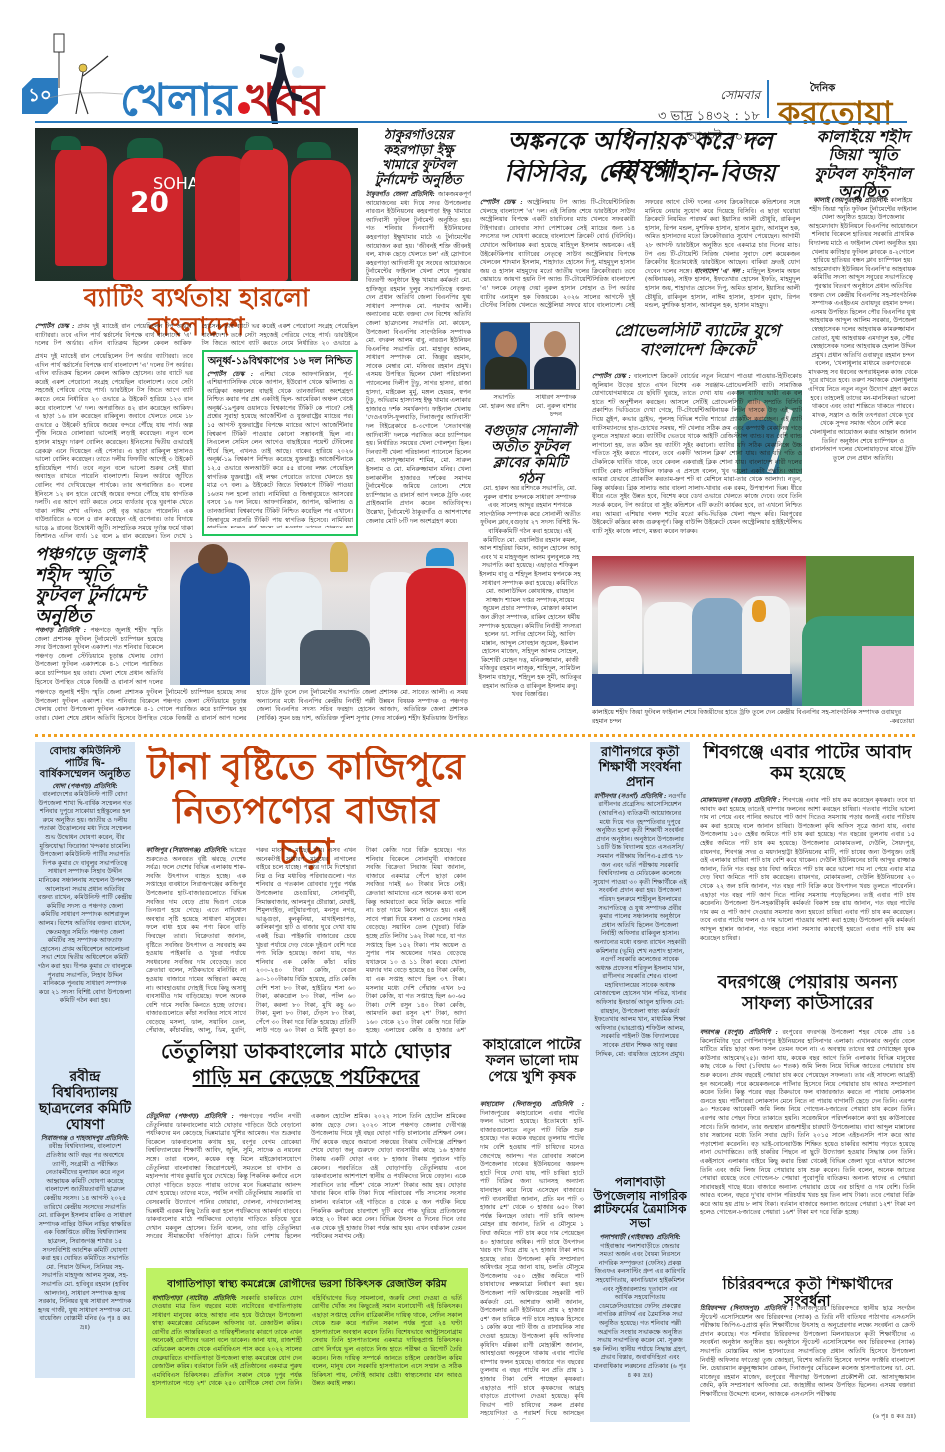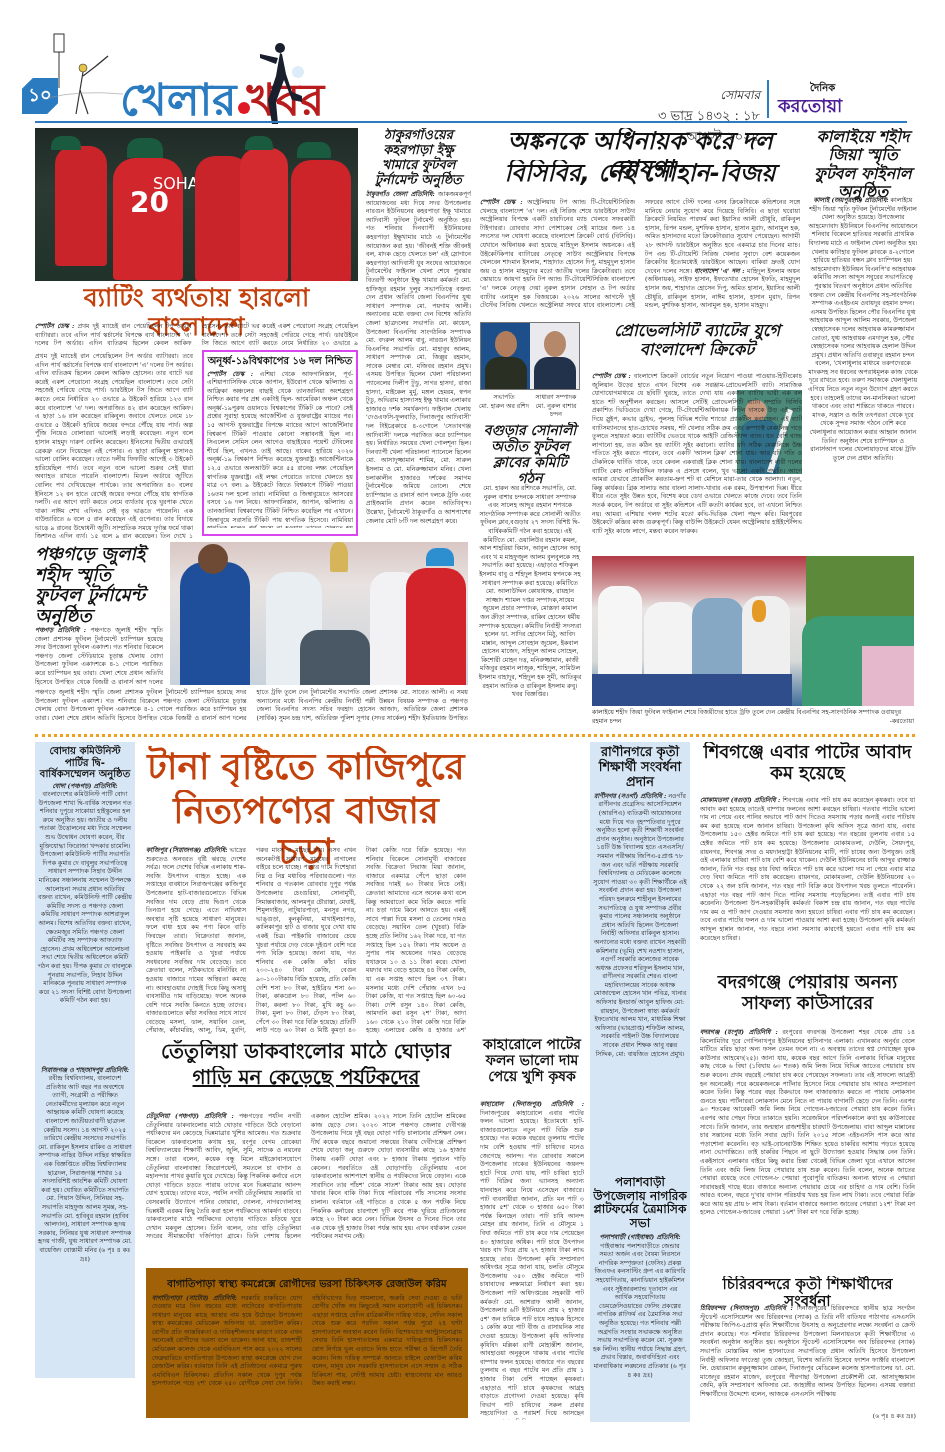--- a/index.html
+++ b/index.html
@@ -9,22 +9,22 @@
   .txt { font-family: "DejaVu Serif", serif; font-size: 6.2px; line-height: 8.6px; color: #222; text-align: justify; overflow: hidden; }
   .txt.c { text-align: center; }
   .hl { font-family: "DejaVu Sans", sans-serif; color: #111; text-align: center; line-height: 1.15; overflow: hidden; }
   .hl.red { color: #c2410c; }
   .cols2 { column-count: 2; column-gap: 10px; }
   .cols3 { column-count: 3; column-gap: 10px; }
   .photo { overflow: hidden; }
   .dots { border-top: 3px dotted #f0a020; height: 0; }
   .blue-rule { background: #2a7bc0; height: 2px; }
   .sidebar-blue { background: #d7e6f5; }
-  .cream { background: #a16207; }
-  .boxed-red { border: 2px solid #d946ef; }
+  .cream { background: #bef264; }
+  .boxed-red { border: 2px solid #22c55e; }
   .caption { font-family: "DejaVu Serif", serif; font-size: 6.2px; line-height: 8.6px; color: #222; }
   .byline { font-weight: bold; font-style: italic; }
 </style>
 </head>
 <body>
 
 <header>
   <div class="abs" style="left:22px;top:78px;width:36px;height:36px;background:#2a7bc0;clip-path:polygon(30% 0,100% 0,100% 70%,70% 100%,0 100%,0 30%);display:flex;align-items:center;justify-content:center;">
     <span style="color:#fff;font-weight:bold;font-size:18px;font-family:'DejaVu Sans',sans-serif;">১০</span>
   </div>
@@ -46,21 +46,21 @@
     <path d="M22 13 L18 36 L10 60 L14 84 L20 84 L18 62 L26 40 L34 60 L44 62 L44 56 L34 52 L28 34 L24 14 Z M20 18 L2 14 L2 18 L18 24 Z" fill="#1a1f2e"></path>
     <circle cx="40" cy="32" r="6" fill="#cfe4f5" opacity="0.7"></circle>
   </svg>
   <div class="abs" style="left:620px;top:86px;width:140px;text-align:right;">
     <div style="font-family:'DejaVu Serif',serif;font-style:italic;font-size:12px;color:#222;">সোমবার</div>
     <div style="font-family:'DejaVu Sans',sans-serif;font-size:13px;color:#333;">৩ ভাদ্র ১৪৩২ : ১৮ আগস্ট ২০২৫</div>
   </div>
   <div class="abs" style="left:767px;top:80px;width:2px;height:38px;background:#2a7bc0;"></div>
   <div class="abs" style="left:778px;top:80px;width:160px;">
     <div style="font-family:'DejaVu Sans',sans-serif;font-weight:bold;font-size:10px;color:#111;margin-left:32px;">দৈনিক</div>
-    <div style="font-family:'DejaVu Sans',sans-serif;font-weight:bold;font-size:18px;color:#4c1d95;line-height:1;">করতোয়া</div>
+    <div style="font-family:'DejaVu Sans',sans-serif;font-weight:bold;font-size:32px;color:#a16207;line-height:1;">করতোয়া</div>
   </div>
   <div class="abs blue-rule" style="left:35px;top:121px;width:872px;"></div>
 </header>
 
 <section>
   <div class="abs photo" style="left:35px;top:128px;width:323px;height:153px;background:linear-gradient(180deg,#1f2a26 0%,#2b3a33 40%,#20322a 100%);">
     <div style="position:absolute;left:20px;top:18px;width:52px;height:120px;background:#c8242a;border-radius:18px 18px 4px 4px;"></div>
     <div style="position:absolute;left:16px;top:8px;width:30px;height:14px;background:#1a5a3e;border-radius:10px 10px 0 0;"></div>
     <div style="position:absolute;left:78px;top:30px;width:70px;height:122px;background:#d0262c;border-radius:22px 22px 4px 4px;"></div>
     <div style="position:absolute;left:92px;top:10px;width:36px;height:20px;background:#1a5a3e;border-radius:12px 12px 0 0;"></div>
@@ -195,20 +195,21 @@
 </section>
 
 <div class="abs dots" style="left:35px;top:734px;width:880px;"></div>
 
 <aside class="abs sidebar-blue" style="left:35px;top:742px;width:100px;height:636px;padding:3px;">
   <h3 class="hl" style="font-size:10px;">বোদায় কমিউনিস্ট পার্টির দ্বি-বার্ষিকসম্মেলন অনুষ্ঠিত</h3>
   <div class="txt c" style="height:282px;margin-top:2px;">
     <span class="byline">বোদা (পঞ্চগড়) প্রতিনিধি:</span>
     <span>বাংলাদেশের কমিউনিস্ট পার্টি বোদা উপজেলা শাখা দ্বি-বার্ষিক সম্মেলন গত শনিবার দুপুরে সাকোয়া হাইস্কুলের হল রুমে অনুষ্ঠিত হয়। জাতীয় ও দলীয় পতাকা উত্তোলনের মধ্য দিয়ে সম্মেলন শুভ উদ্বোধন ঘোষণা করেন, বীর মুক্তিযোদ্ধা ফিরোজা খন্দকার চামেলি। উপজেলা কমিউনিস্ট পার্টির সভাপতি দিপক কুমার দে বাবুলুর সভাপতিত্বে সাধারণ সম্পাদক সিহাব উদ্দীন মানিকের সঞ্চালনায় সম্মেলন উপলক্ষে আলোচনা সভায় প্রধান অতিথির বক্তব্য রাখেন, কমিউনিস্ট পার্টি কেন্দ্রীয় কমিটির সদস্য ও পঞ্চগড় জেলা কমিটির সাধারণ সম্পাদক আশরাফুল আলম। বিশেষ অতিথির বক্তব্য রাখেন, ক্ষেতমজুর সমিতি পঞ্চগড় জেলা কমিটির সহ সম্পাদক আফতাফ হোসেন। প্রথম অধিবেশনে আলোচনা সভা শেষে দ্বিতীয় অধিবেশনে কমিটি গঠন করা হয়। দীপক কুমার দে বাবলুকে পুনরায় সভাপতি, সিহাব উদ্দিন মানিককে পুনরায় সাধারণ সম্পাদক করে ২১ সদস্য বিশিষ্ট বোদা উপজেলা কমিটি গঠন করা হয়।</span>
   </div>
+  <h3 class="hl" style="font-size:14px;margin-top:4px;">রবীন্দ্র বিশ্ববিদ্যালয় ছাত্রদলের কমিটি ঘোষণা</h3>
   <div class="txt c" style="height:236px;margin-top:2px;">
     <span class="byline">সিরাজগঞ্জ ও শাহজাদপুর প্রতিনিধি:</span>
     <span>রবীন্দ্র বিশ্ববিদ্যালয়, বাংলাদেশ প্রতিষ্ঠার আট বছর পর অবশেষে ত্যাগী, সংগ্রামী ও পরীক্ষিত নেতাকর্মীদের মূল্যায়ন করে নতুন আহ্বায়ক কমিটি ঘোষণা করেছে বাংলাদেশ জাতীয়তাবাদী ছাত্রদল কেন্দ্রীয় সংসদ। ১৪ আগস্ট ২০২৫ তারিখে কেন্দ্রীয় সংসদের সভাপতি মো. রাকিবুল ইসলাম রাকিব ও সাধারণ সম্পাদক নাছির উদ্দিন নাছির স্বাক্ষরিত এক বিজ্ঞপ্তিতে রবীন্দ্র বিশ্ববিদ্যালয় ছাত্রদল, সিরাজগঞ্জ শাখার ১৫ সদস্যবিশিষ্ট আংশিক কমিটি ঘোষণা করা হয়। ঘোষিত কমিটিতে সভাপতি মো. পিয়াস উদ্দিন, সিনিয়র সহ-সভাপতি মাহফুজ আলম সুমন্ত, সহ-সভাপতি মো. হাবিবুর রহমান (হাবিব আলদান), সাধারণ সম্পাদক হৃদয় সরকার, সিনিয়র যুগ্ম সাধারণ সম্পাদক হৃদয় গাজী, যুগ্ম সাধারণ সম্পাদক মো. বায়েজিদ বোস্তামী মনির</span>
     <span>(৬ পৃঃ ৪ কঃ দ্রঃ)</span>
   </div>
 </aside>
 
 <section>
   <h1 class="abs hl red" style="left:146px;top:746px;width:320px;font-size:36px;">টানা বৃষ্টিতে কাজিপুরে</h1>
   <h1 class="abs hl red" style="left:146px;top:790px;width:320px;font-size:36px;">নিত্যপণ্যের বাজার চড়া</h1>

